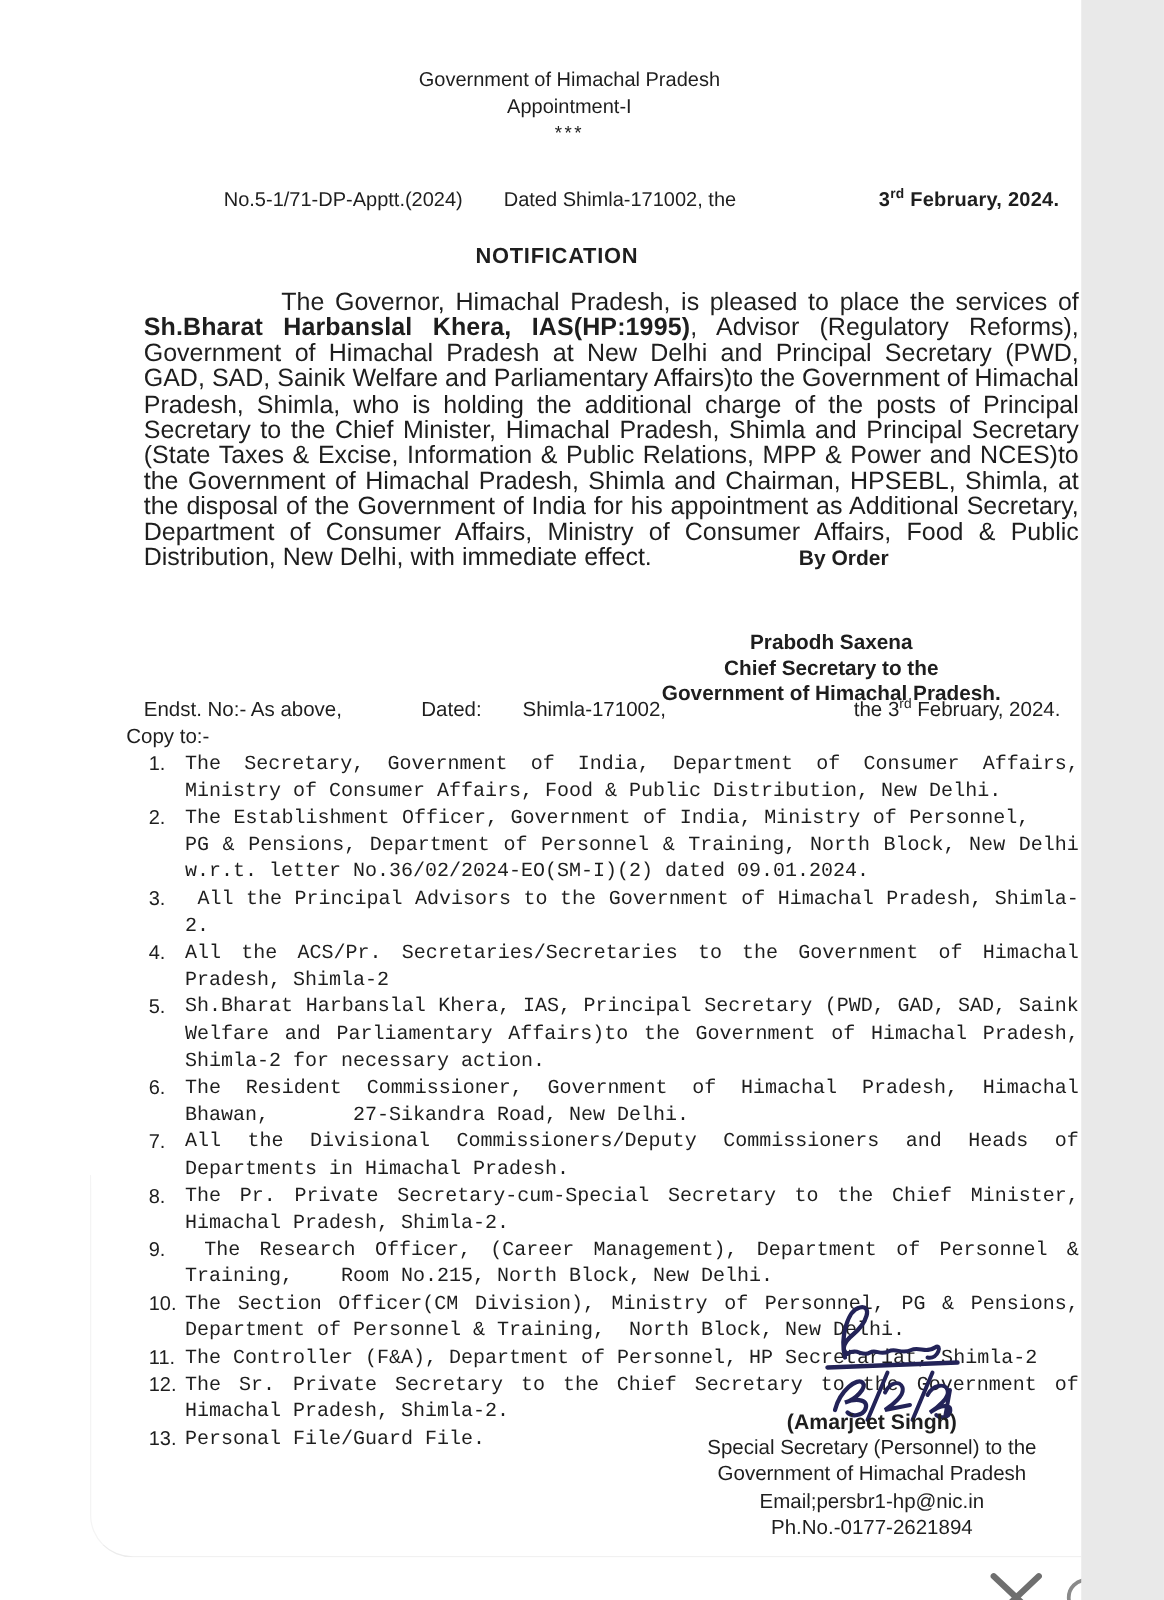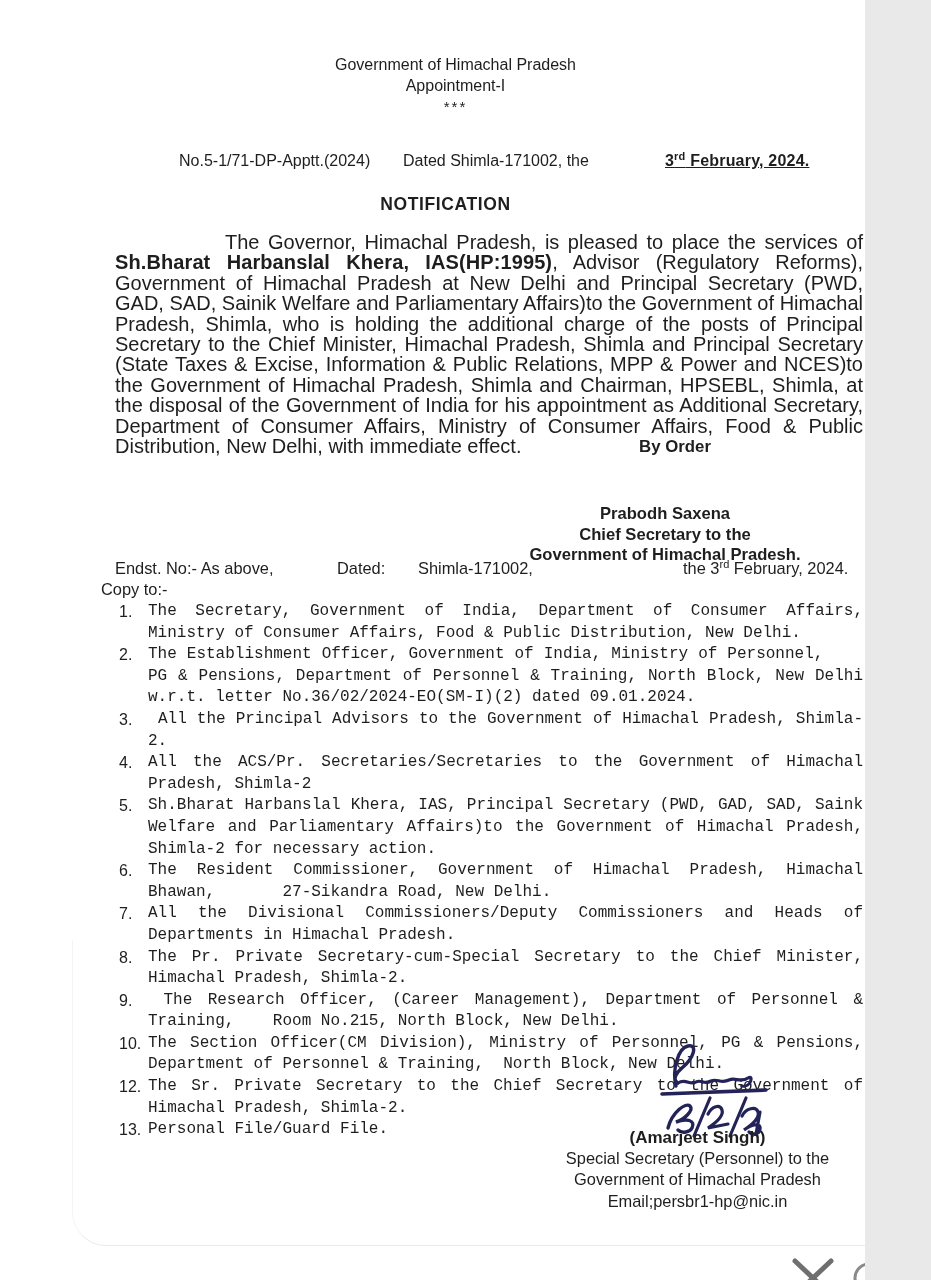--- a/index.html
+++ b/index.html
@@ -22,21 +22,21 @@
   }
   .doc-header {
     position:absolute; top:54px; left:0; right:0;
     text-align:center; padding-left:46px;
     font-size:16px; line-height:21px;
   }
   .stars { letter-spacing:2px; font-size:15px; }
   .ref-line { position:absolute; top:152px; left:0; width:931px; font-size:16px; }
   .ref-no   { position:absolute; left:143px; top:0;margin-left:36px; }
   .ref-dated{ position:absolute; left:403px; top:0; }
-  .ref-date { position:absolute; left:665px; top:0; font-weight:bold; letter-spacing:0.2px;text-decoration:underline; }
+  .ref-date { position:absolute; left:703px; top:0; font-weight:bold; letter-spacing:0.2px; }
   sup.ord { font-size:11px; vertical-align:super; line-height:0; }
   .notif-title {
     position:absolute; top:194px; left:0; right:0; text-align:center; padding-left:26px;
     font-weight:bold; font-size:17.5px; letter-spacing:0.6px;
   }
   .main-para {
     position:absolute; top:232px; left:115px; width:748px;
     font-size:20px; line-height:20.4px;
     text-align:justify; text-indent:110px;
   }
@@ -153,20 +153,24 @@
         <span class="num">8.</span>
         <span class="txt">The Pr. Private Secretary-cum-Special Secretary to the Chief Minister, Himachal Pradesh, Shimla-2.</span>
       </div>
     <div class="copy-item">
         <span class="num">9.</span>
         <span class="txt">&nbsp;The Research Officer, (Career Management), Department of Personnel &amp; Training,&nbsp;&nbsp;&nbsp; Room No.215, North Block, New Delhi.</span>
       </div>
     <div class="copy-item">
         <span class="num">10.</span>
         <span class="txt">The Section Officer(CM Division), Ministry of Personnel, PG &amp; Pensions, Department of Personnel &amp; Training,&nbsp; North Block, New Delhi.</span>
+      </div>
+    <div class="copy-item">
+        <span class="num">11.</span>
+        <span class="txt">The Controller (F&amp;A), Department of Personnel, HP Secretariat, Shimla-2</span>
       </div>
     <div class="copy-item">
         <span class="num">12.</span>
         <span class="txt">The Sr. Private Secretary to the Chief Secretary to the Government of Himachal Pradesh, Shimla-2.</span>
       </div>
     <div class="copy-item">
         <span class="num">13.</span>
         <span class="txt">Personal File/Guard File.</span>
       </div>
   </div>
@@ -184,20 +188,21 @@
         <path d="M104,80 C108,72 118,70 120,76 C122,82 112,90 106,94 C114,88 124,86 122,94 C121,98 114,99 111,96 M122,76 L118,98" stroke-width="3.2"></path>
       </g>
     </svg>
   </div>
 
   <div class="signoff">
     <div class="name">(Amarjeet Singh)</div>
     <div>Special Secretary (Personnel) to the</div>
     <div>Government of Himachal Pradesh</div>
     <div>Email;persbr1-hp@nic.in</div>
+    <div>Ph.No.-0177-2621894</div>
   </div>
 
   <div class="close-icon">
     <svg width="50" height="44" viewBox="0 0 50 44">
       <g stroke="#6f6f6f" stroke-width="5" stroke-linecap="round" fill="none">
         <path d="M7,6 L43,40"></path>
         <path d="M43,6 L7,40"></path>
       </g>
     </svg>
   </div>

